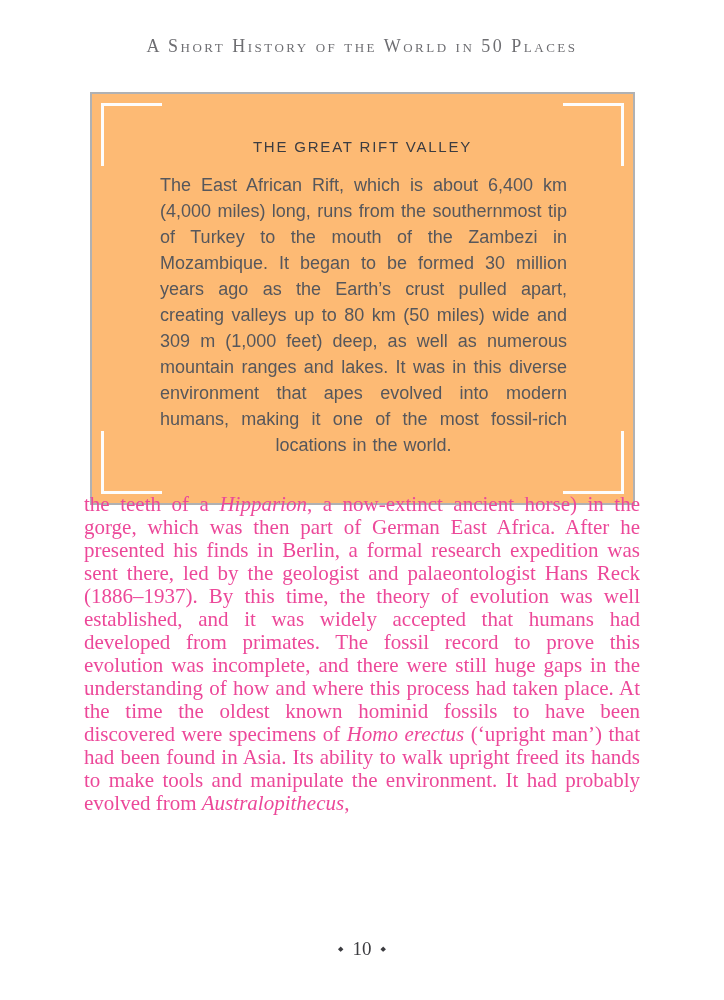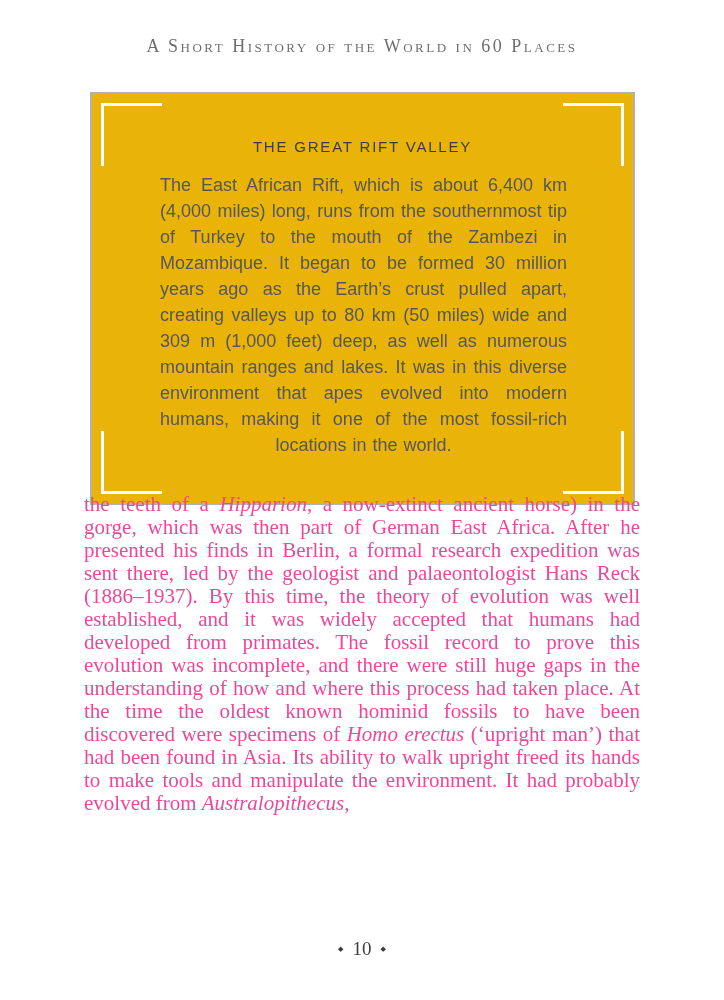--- a/index.html
+++ b/index.html
@@ -27,21 +27,21 @@
     letter-spacing: 2.5px;
     color: #6e6e72;
   }
   .info-box {
     position: absolute;
     left: 90px;
     top: 92px;
     width: 545px;
     height: 413px;
     box-sizing: border-box;
-    background: #eab308;
+    background: #fdba74;
     border: 2px solid #b0b1b3;
   }
   .bracket {
     position: absolute;
     width: 58px;
     height: 60px;
   }
   .bracket.tl { top: 9px;  left: 9px;  border-top: 3px solid #fdfdfd; border-left: 3px solid #fdfdfd; }
   .bracket.tr { top: 9px;  right: 9px; border-top: 3px solid #fdfdfd; border-right: 3px solid #fdfdfd; }
   .bracket.bl { bottom: 9px; left: 9px;  border-bottom: 3px solid #fdfdfd; border-left: 3px solid #fdfdfd; }
@@ -105,21 +105,21 @@
     font-size: 7px;
     vertical-align: 4px;
     color: #3c3c40;
   }
 </style>
 </head>
 <body>
 
 <div class="page">
 
-  <div class="running-head">A Short History of the World in 60 Places</div>
+  <div class="running-head">A Short History of the World in 50 Places</div>
 
   <div class="info-box">
     <div class="bracket tl"></div>
     <div class="bracket tr"></div>
     <div class="bracket bl"></div>
     <div class="bracket br"></div>
 
     <div class="box-title">THE GREAT RIFT VALLEY</div>
 
     <p class="box-body">The East African Rift, which is about 6,400 km (4,000 miles) long, runs from the southernmost tip of Turkey to the mouth of the Zambezi in Mozambique. It began to be formed 30 million years ago as the Earth’s crust pulled apart, creating valleys up to 80 km (50 miles) wide and 309 m (1,000 feet) deep, as well as numerous mountain ranges and lakes. It was in this diverse environment that apes evolved into modern humans, making it one of the most fossil-rich locations in the world.</p>

